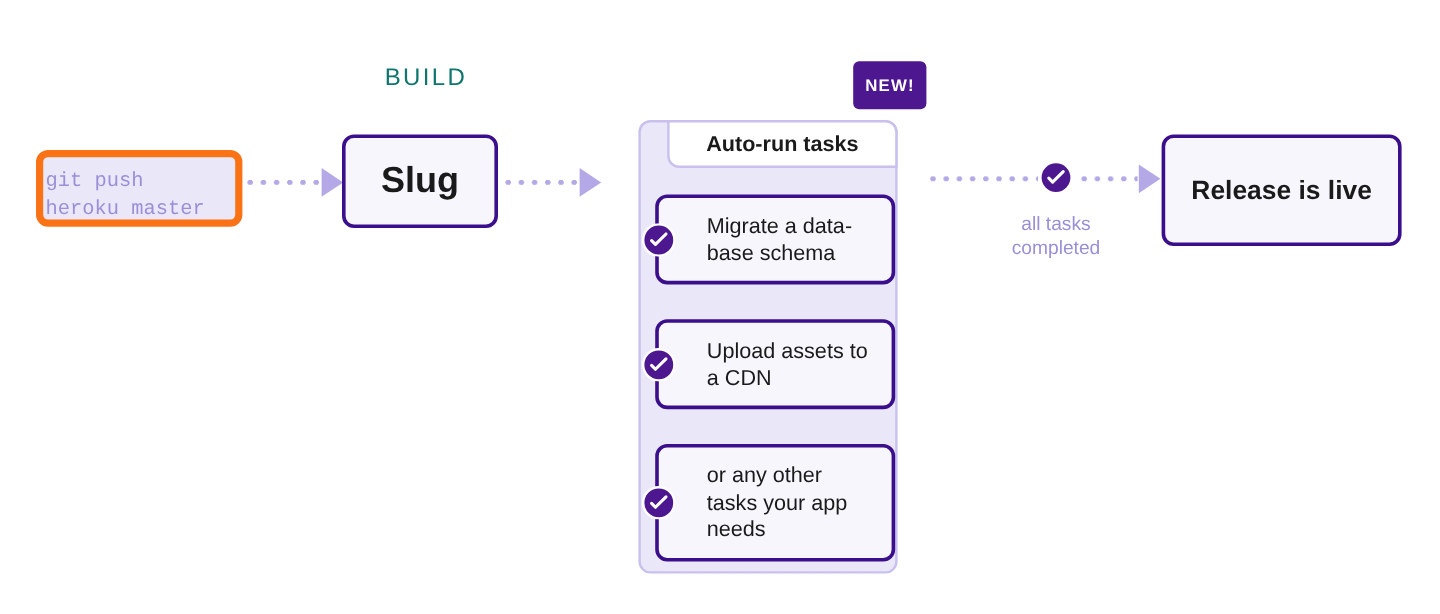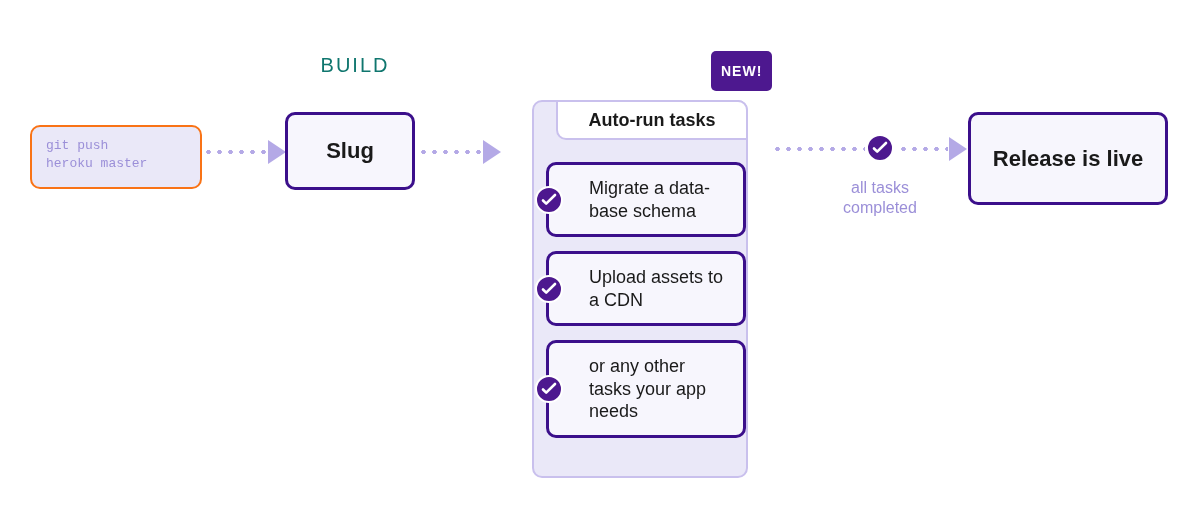--- a/index.html
+++ b/index.html
@@ -52,38 +52,38 @@
   .box {
     position: absolute;
     border-radius: 10px;
   }
   .git-box {
     top: 125px;
     left: 30px;
     width: 172px;
     height: 64px;
     background: #eae8f8;
-    border: 2px solid #f97316;
-    padding: 10px 14px;
+    border: 6px solid #f97316;
+    padding: 10px 2px;
     font-family: "SFMono-Regular", Consolas, "Liberation Mono", Menlo, monospace;
-    font-size: 13px;
+    font-size: 17px;
     line-height: 1.35;
     color: #9b8fd8;
   }
   .slug-box {
     top: 112px;
     left: 285px;
     width: 130px;
     height: 78px;
     background: #f7f6fd;
     border: 3px solid #3b0f8b;
     display: flex;
     align-items: center;
     justify-content: center;
-    font-size: 22px;
+    font-size: 30px;
     font-weight: 700;
     color: #1a1a1a;
   }
   .release-box {
     top: 100px;
     left: 500px;
     width: 216px;
     height: 378px;
     background: #eae8f8;
     border: 2px solid #c9c0ed;
@@ -106,21 +106,21 @@
     font-weight: 600;
     color: #1a1a1a;
   }
   .tasks {
     position: absolute;
     top: 60px;
     left: 12px;
     right: 0;
     display: flex;
     flex-direction: column;
-    gap: 14px;
+    gap: 29px;
   }
   .task {
     position: relative;
     background: #f7f6fd;
     border: 3px solid #3b0f8b;
     border-radius: 10px;
     padding: 12px 12px 12px 40px;
     font-size: 18px;
     font-weight: 500;
     line-height: 1.25;

